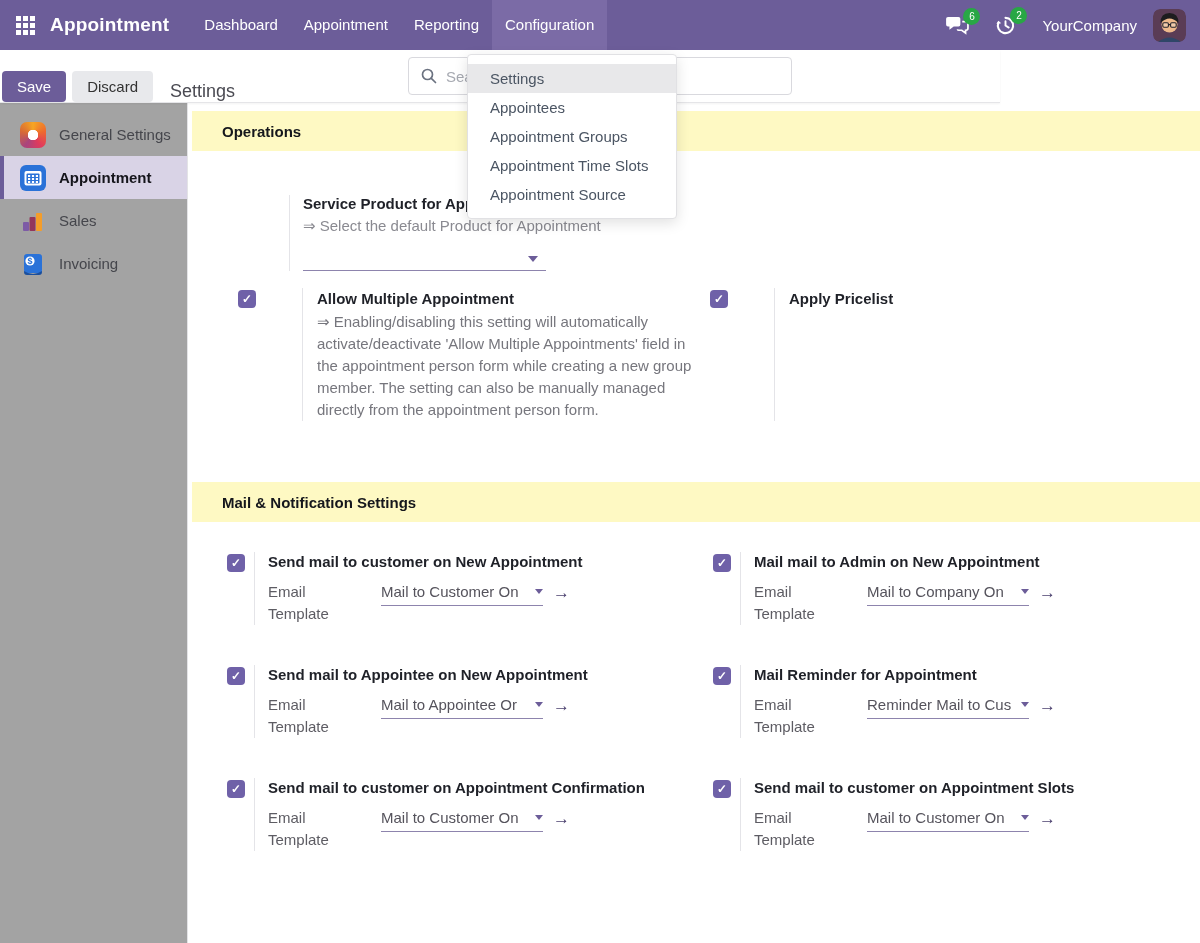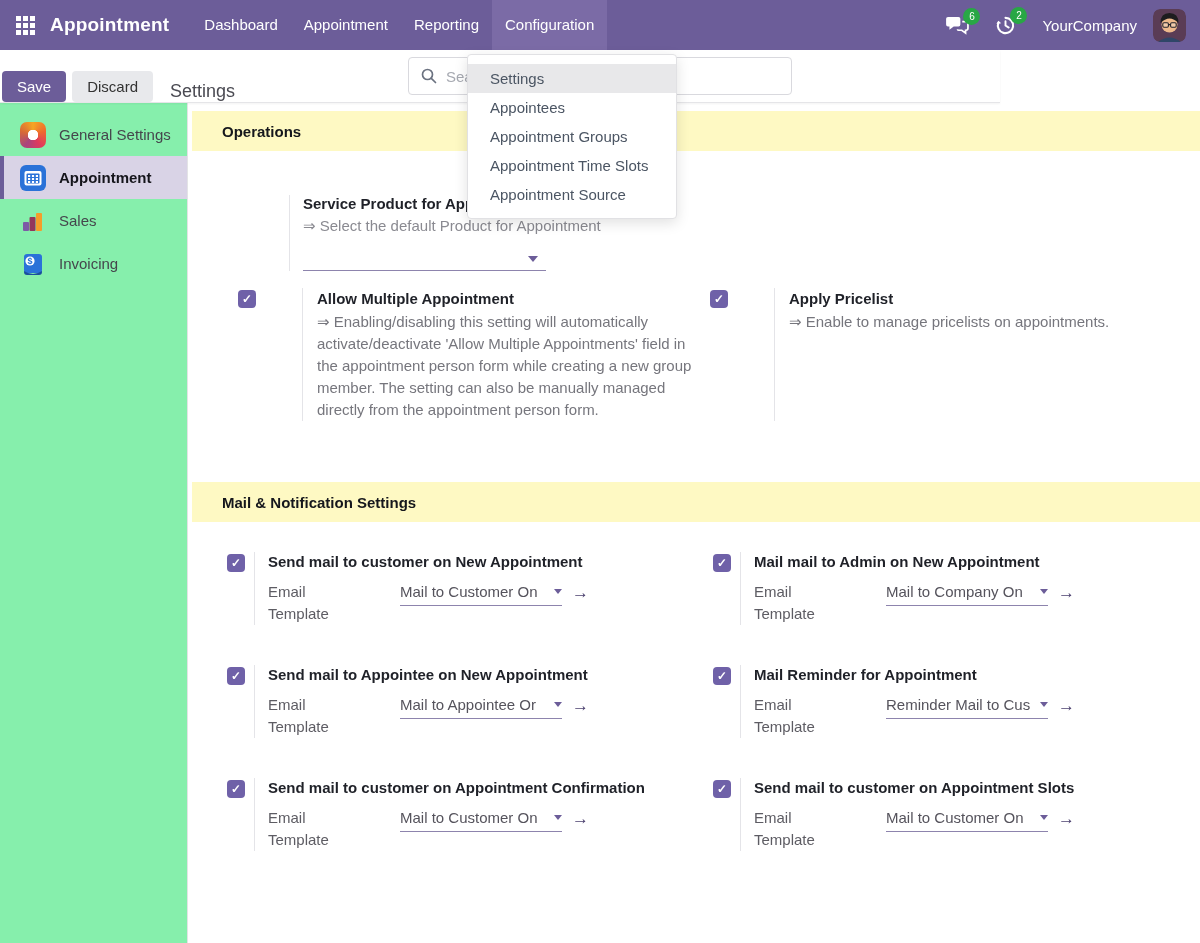--- a/index.html
+++ b/index.html
@@ -40,21 +40,21 @@
   .searchbox input::placeholder { color:#a6a9b1; }
 
   
   .dropdown { position:absolute; left:467px; top:54px; width:210px; background:#fff;
               border:1px solid #e1e1e4; border-radius:4px; box-shadow:0 4px 14px rgba(0,0,0,.12);
               padding:9px 0; z-index:60; }
   .dd-item { height:29px; line-height:29px; padding-left:22px; font-size:15px; color:#4b5563; cursor:pointer; }
   .dd-item.active { background:#e8e8ea; }
 
   
-  .sidebar { position:absolute; left:0; top:103px; width:188px; height:840px; background:#86efac;
+  .sidebar { position:absolute; left:0; top:103px; width:188px; height:840px; background:#a3a3a3;
              border-right:1px solid #e3e3e6; padding-top:10px; }
   .side-item { height:43px; display:flex; align-items:center; padding-left:20px; font-size:15px;
                color:#45464c; cursor:pointer; position:relative; }
   .side-item .s-icon { width:26px; height:26px; margin-right:13px; flex:none; }
   .side-item.active { background:#d9d3e6; color:#15151b; font-weight:bold; }
   .side-item.active::before { content:""; position:absolute; left:0; top:0; bottom:0; width:4px; background:#6c5d99; }
   .gen-icon { border-radius:7px;
       background: radial-gradient(circle at 50% 50%, #fff 0 5px, rgba(255,255,255,0) 5.5px),
                   conic-gradient(#f6a623,#ee6a2e,#e03a5d,#a8447e,#d86a35,#f6a623); }
 
@@ -84,21 +84,21 @@
 
   .mail-grid { padding:30px 0 0 35px; display:grid; grid-template-columns:486px 486px; row-gap:40px; }
   .mail-box { display:flex; }
   .mail-box .cb-col { width:27px; }
   .mail-main { border-left:1px solid #e4e4e8; padding-left:13px; flex:1; }
   .mail-title { font-size:15px; font-weight:bold; color:#1f2128; line-height:20px; margin-bottom:9px; }
   .field-row { display:flex; }
   .field-label { width:80px; margin-right:33px; font-size:15px; color:#5d5c63; line-height:22px; flex:none; }
   .m2o { display:flex; align-items:flex-start; padding-top:2px; cursor:pointer; }
   .m2o-inner { width:162px; border-bottom:1px solid #8d84ad; display:flex; align-items:center;
-               justify-content:space-between; padding-bottom:5px;margin-left:19px; }
+               justify-content:space-between; padding-bottom:5px; }
   .m2o-text { font-size:15px; color:#55535c; white-space:nowrap; overflow:hidden; }
   .caret { width:0; height:0; border-left:4px solid transparent; border-right:4px solid transparent;
            border-top:5px solid #6c5d99; margin-left:6px; flex:none; }
   .caret.big { border-left-width:5px; border-right-width:5px; border-top-width:6px; }
   .int-arrow { margin-left:10px; color:#4a3f6e; font-size:17px; line-height:20px; cursor:pointer; }
   .int-arrow::after { content:"\2192"; }
 </style>
 </head>
 <body>
 
@@ -231,21 +231,20 @@
             <div class="box-title">Allow Multiple Appointment</div>
             <div class="box-help">⇒ Enabling/disabling this setting will automatically activate/deactivate 'Allow Multiple Appointments' field in the appointment person form while creating a new group member. The setting can also be manually managed directly from the appointment person form.</div>
           </div>
         </div>
         <div class="box">
           <div class="cb-col">
             <div class="checkbox"></div>
           </div>
           <div class="box-main">
             <div class="box-title">Apply Pricelist</div>
-            <div class="box-help">⇒ Enable to manage pricelists on appointments.</div>
           </div>
         </div>
       </div>
     </div>
 
     <div class="sec-hdr">Mail &amp; Notification Settings</div>
 
     <div class="mail-grid">
 
       <div class="mail-box">

